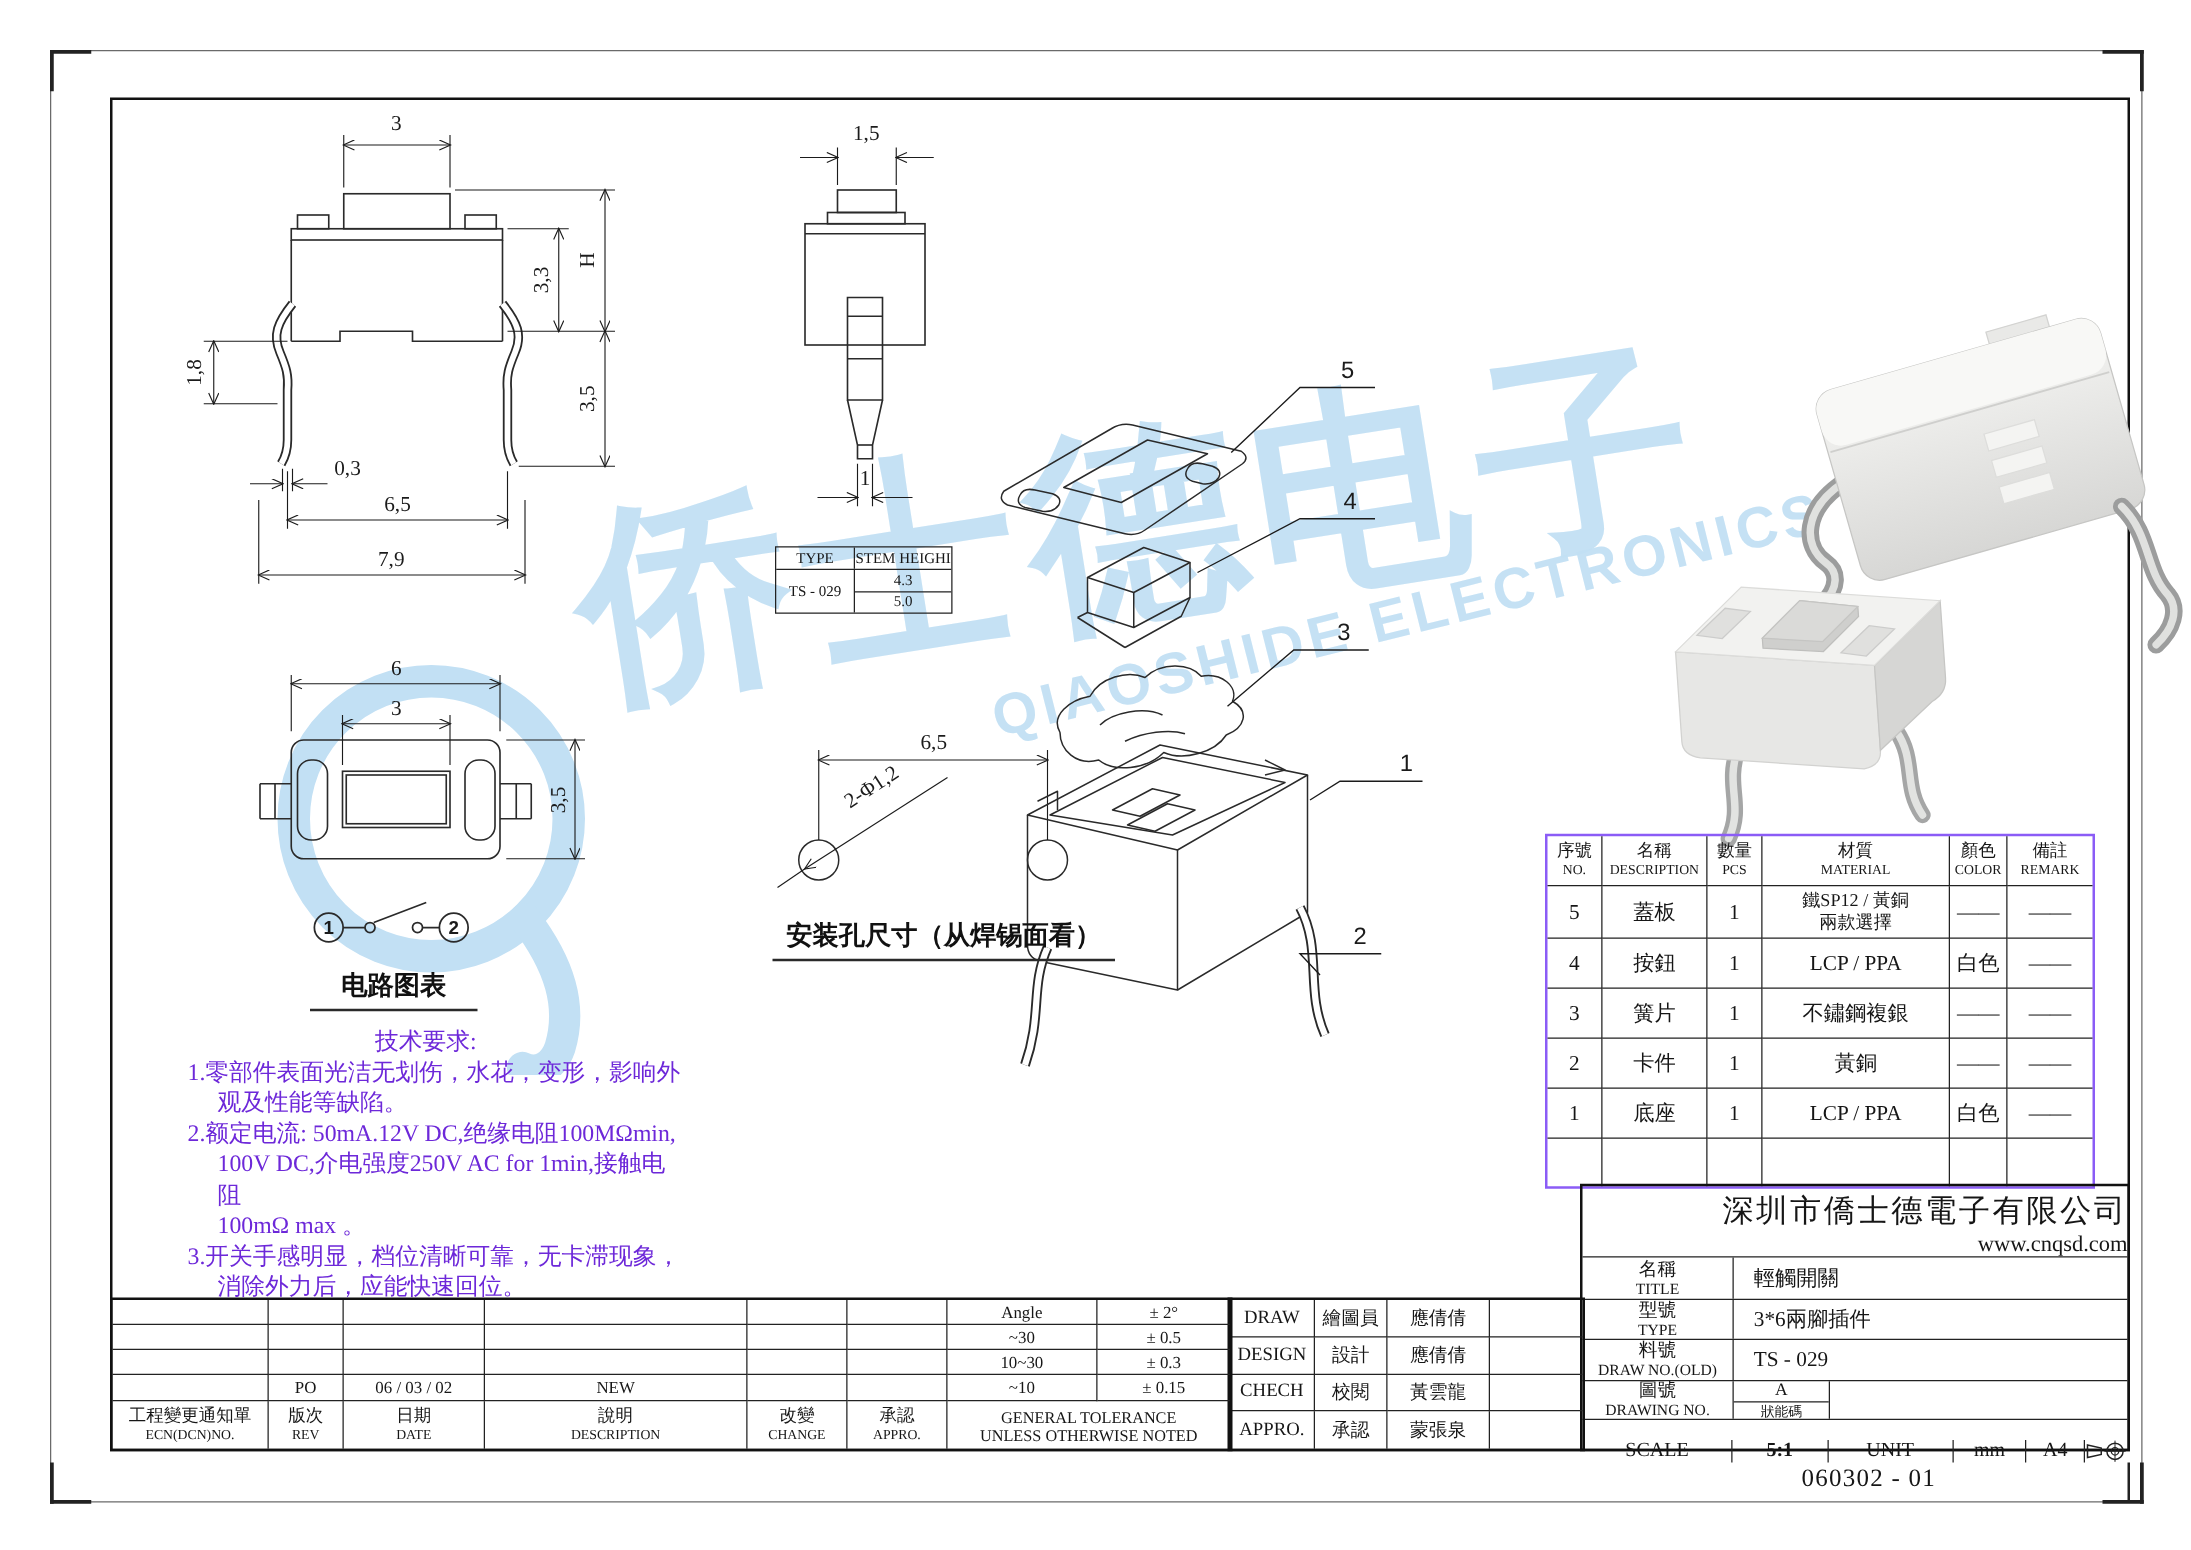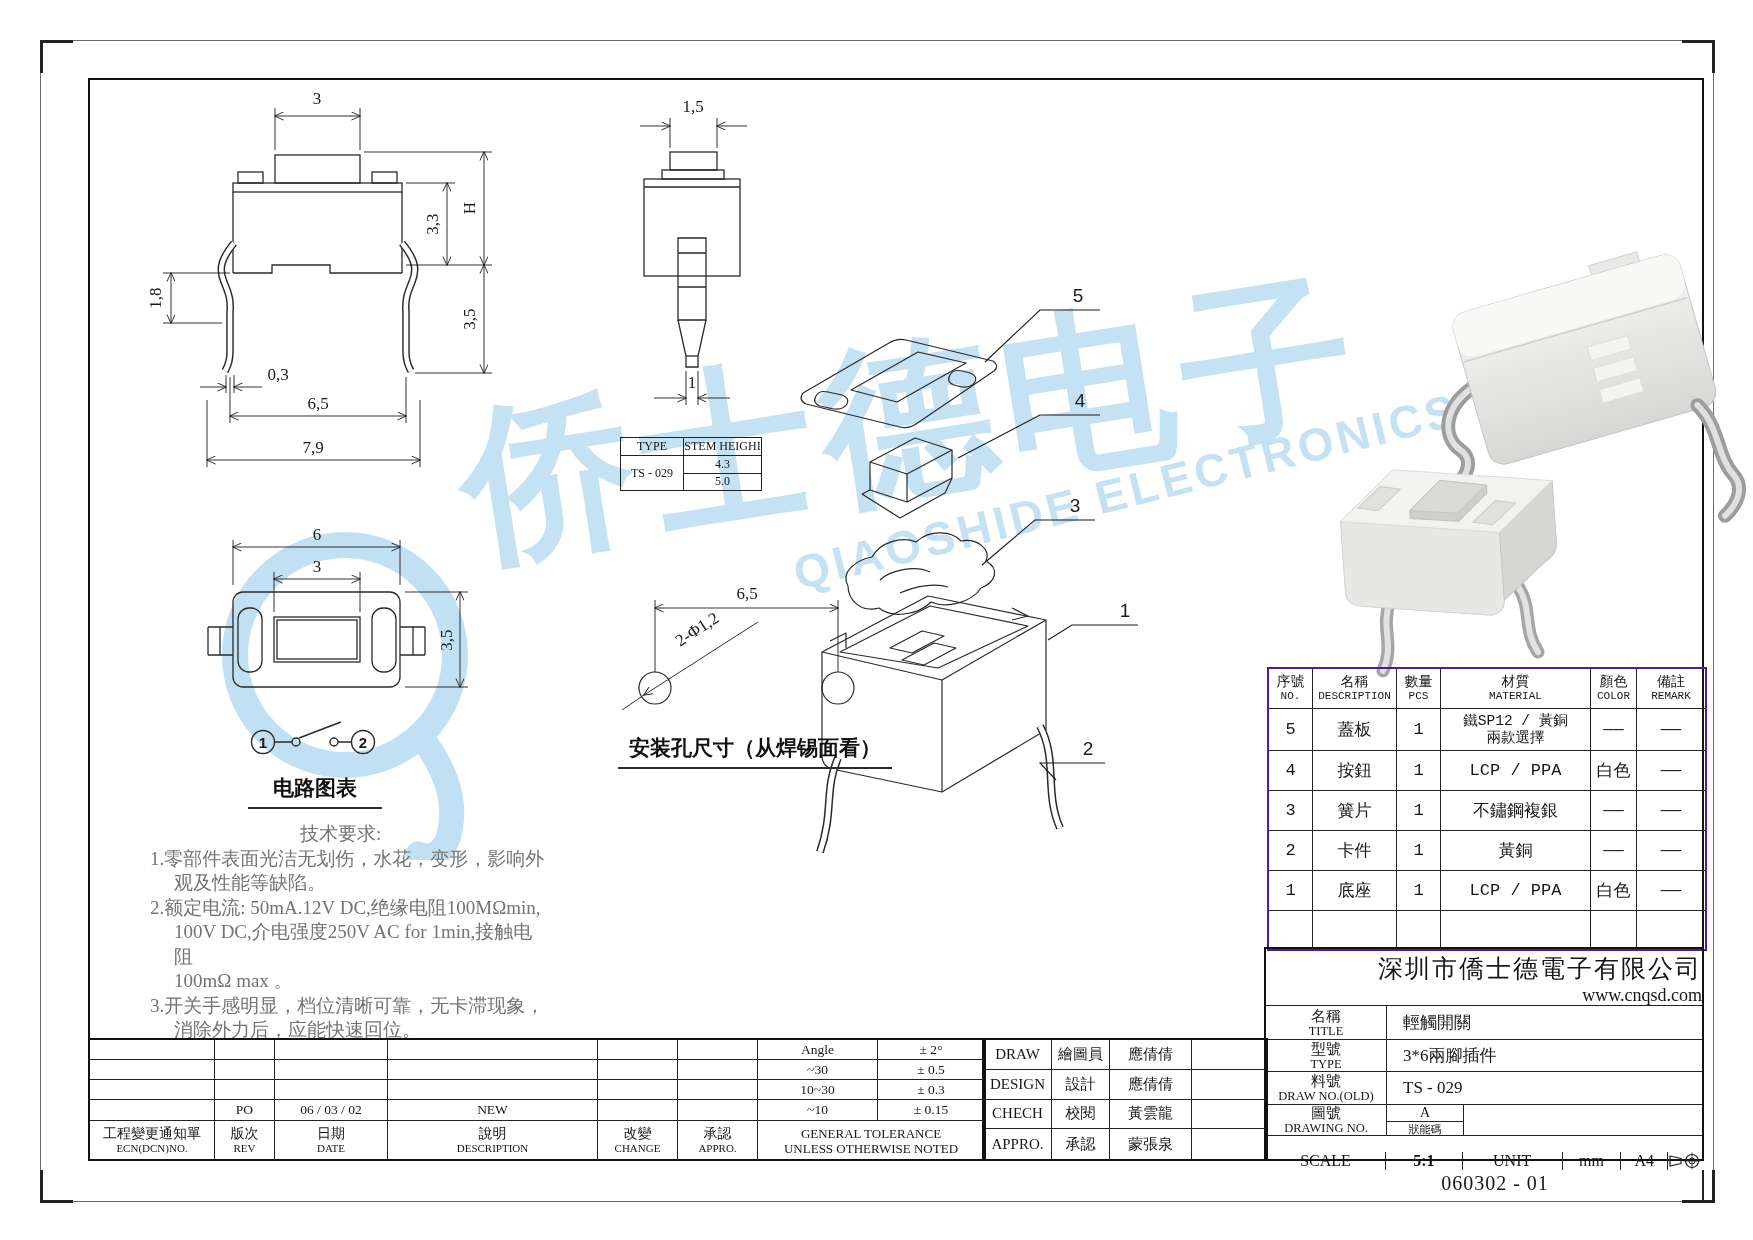--- a/index.html
+++ b/index.html
@@ -25,36 +25,36 @@
   svg.art text{fill:#1b1b1b;}
   .dim{font-size:17px;font-family:"Liberation Serif","DejaVu Serif",serif;text-anchor:middle;}
   .term{font-size:15px;font-weight:700;text-anchor:middle;font-family:"Liberation Sans",sans-serif;}
   .callout{font-size:19px;font-family:"Liberation Sans","DejaVu Sans",sans-serif;text-anchor:middle;}
   
   .abs{position:absolute;z-index:4;}
   
   .cnlabel{font-family:"Liberation Sans","DejaVu Sans",sans-serif;font-weight:700;font-size:21px;
            text-align:center;border-bottom:2px solid #2a2a2a;padding-bottom:5px;color:#111;}
   
-  .tech{left:150px;top:822px;width:400px;font-size:19px;line-height:24.5px;color:#737373;}
+  .tech{left:150px;top:822px;width:400px;font-size:19px;line-height:24.5px;color:#6d28d9;}
   .tech .tt{padding-left:150px;}
   .tech .ind{padding-left:24px;}
   
   .stbl{left:620px;top:437px;width:140px;height:52px;border:1.5px solid #222;font-size:12px;z-index:4;}
   .stbl .r{display:flex;height:17px;}
   .stbl .c{display:flex;align-items:center;justify-content:center;}
   
   .cell{display:flex;align-items:center;justify-content:center;border-right:1px solid #222;border-bottom:1px solid #222;text-align:center;}
   .nr{border-right:none!important;}.nb{border-bottom:none!important;}
   .hdr2 .zh{font-size:14px;line-height:16px;display:block;}
   .hdr2 .en{font-size:11px;line-height:13px;display:block;}
   
-  .parts{left:1267px;top:667px;width:436px;height:280px;border:2px solid #4c1d95;display:grid;
+  .parts{left:1236px;top:667px;width:436px;height:280px;border:2px solid #8b5cf6;display:grid;
          grid-template-columns:44px 84px 44px 150px 46px 1fr;
-         grid-template-rows:40px 42px 40px 40px 40px 40px 1fr;background:transparent;font-size:17px;z-index:4;font-family:Liberation Mono, monospace;}
+         grid-template-rows:40px 42px 40px 40px 40px 40px 1fr;background:transparent;font-size:17px;z-index:4;}
   .parts .mat2{font-size:14.5px;line-height:17px;}
   
   .tb{left:1264px;top:947px;width:436px;height:210px;border:2.5px solid #111;z-index:4;}
   .tb .company{height:56px;border-bottom:1.5px solid #222;text-align:right;}
   .tb .company .nm{font-size:25px;letter-spacing:2px;padding-top:3px;}
   .tb .company .web{font-size:18px;padding-left:28px;}
   .tb .trow{display:flex;border-bottom:1.5px solid #222;}
   .tb .lab{width:120px;border-right:1.5px solid #222;display:flex;flex-direction:column;align-items:center;justify-content:center;}
   .tb .lab .zh{font-size:15px;line-height:16px;}
   .tb .lab .en{font-size:12.5px;line-height:14px;}

